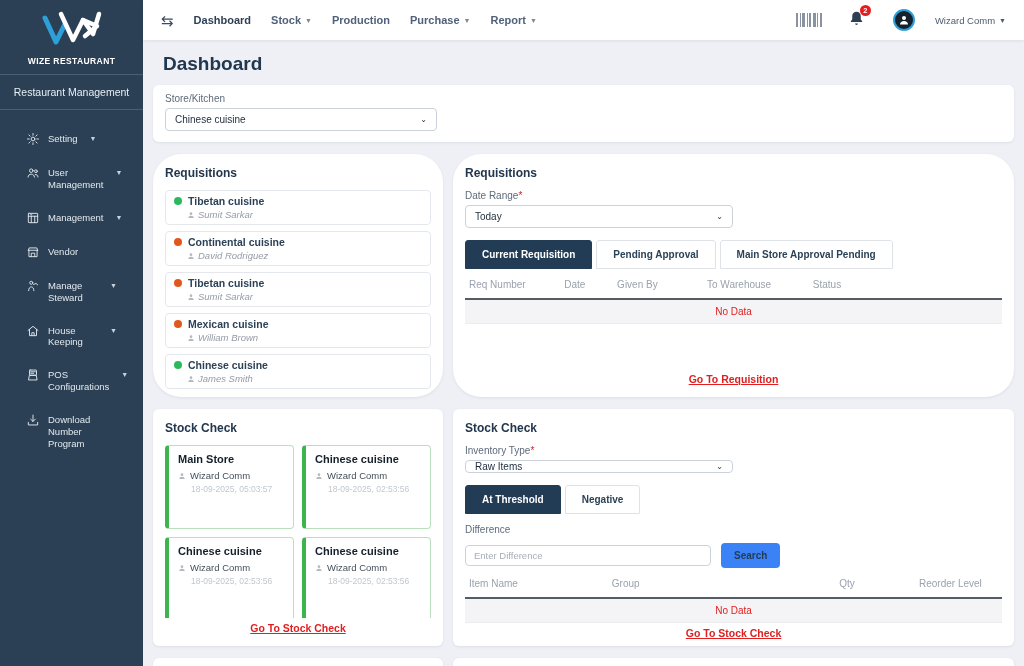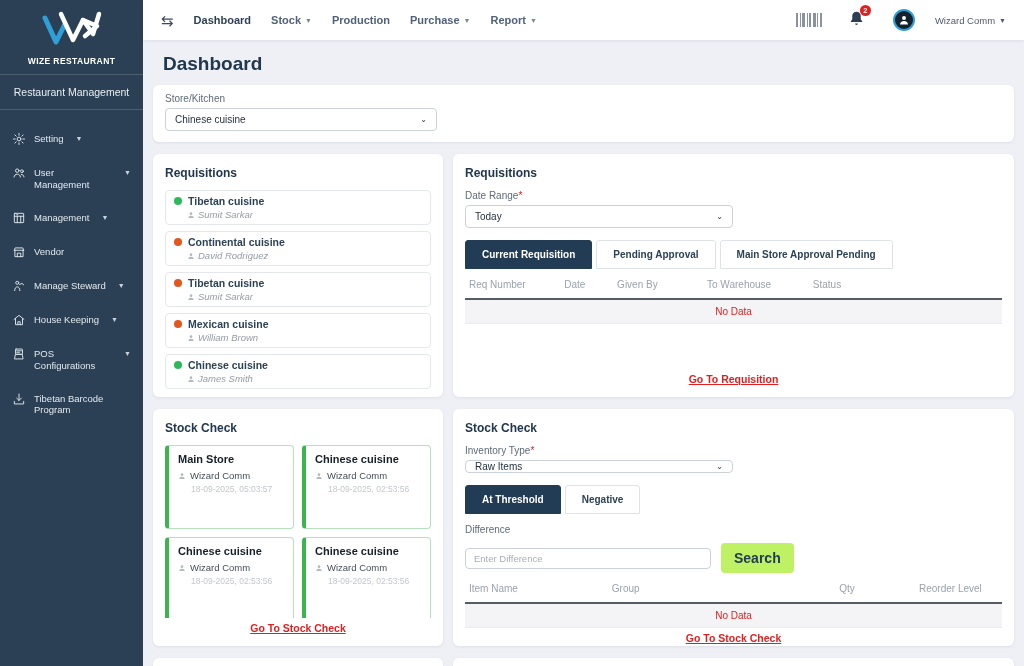--- a/index.html
+++ b/index.html
@@ -5,21 +5,21 @@
   * { margin:0; padding:0; box-sizing:border-box; }
   html,body { width:1024px; height:666px; overflow:hidden; }
   body { display:flex; font-family:"Liberation Sans", sans-serif; background:#eef0f6; }
 
   
   .sidebar { width:143px; flex-shrink:0; background:#2b4054; color:#e3eaf0; display:flex; flex-direction:column; }
   .brand-block { text-align:center; padding:8px 4px 0; }
   .logo-svg { width:66px; height:48px; display:block; margin:0 auto; }
   .brand-name { font-size:8.5px; font-weight:bold; letter-spacing:.4px; color:#ffffff; padding-bottom:8px; }
   .brand-sub { font-size:10.5px; color:#e8eef4; padding:11px 6px; border-top:1px solid rgba(255,255,255,.16); border-bottom:1px solid rgba(255,255,255,.16); text-align:center; }
-  .nav { padding:12px 11px; }
+  .nav { padding:12px 25px; }
   .nav-item { display:flex; align-items:flex-start; gap:8px; padding:10px 1px; font-size:9.5px; color:#e2e9ef; cursor:pointer; line-height:1.25; }
   .nav-item svg { width:14px; height:14px; flex-shrink:0; stroke:#e2e9ef; fill:none; stroke-width:1.6; stroke-linecap:round; stroke-linejoin:round; }
   .nav-label { padding-top:1px; }
   .nav-chev { font-size:7px; color:#c8d2dc; margin-left:4px; padding-top:3px; }
 
   
   .main { flex:1; display:flex; flex-direction:column; min-width:0; }
   .topbar { height:40px; background:#fff; display:flex; align-items:center; padding:0 18px; gap:20px; box-shadow:0 1px 3px rgba(20,30,50,.08); position:relative; z-index:5; flex-shrink:0; }
   .toggle-icon { font-size:15px; color:#3b4a5f; cursor:pointer; line-height:1; }
   .topnav-item { font-size:11px; color:#51617a; font-weight:600; cursor:pointer; display:flex; align-items:center; gap:4px; }
@@ -45,21 +45,21 @@
   .req-star { color:#e02020; }
   .select { border:1px solid #cbd2d9; border-radius:4px; height:23px; display:flex; align-items:center; justify-content:space-between; padding:0 9px; font-size:10px; color:#1d2c3b; background:#fff; cursor:pointer; }
   .select .chev { font-size:8px; color:#333; }
   .w-270 { width:272px; }
   .w-266 { width:268px; }
 
   .grid-row { display:flex; gap:10px; margin-bottom:12px; }
   .col-left { width:290px; flex-shrink:0; display:flex; flex-direction:column; }
   .col-right { flex:1; min-width:0; display:flex; flex-direction:column; }
   .card-title { font-size:12px; font-weight:bold; color:#22374e; margin-bottom:10px; }
-  .h-243 { height:243px; } .h-237 { height:237px; } .h-tall { height:120px; }
+  .h-243 { height:243px;border-radius:28px; } .h-237 { height:237px; } .h-tall { height:120px; }
   .flex-col { display:flex; flex-direction:column; overflow:hidden; }
 
   
   .req-item { border:1px solid #e4e8ec; border-radius:4px; padding:4px 8px; margin-bottom:6px; cursor:pointer; }
   .req-name { font-size:10.5px; color:#2c4257; font-weight:600; display:flex; align-items:center; gap:6px; }
   .dot { width:8px; height:8px; border-radius:50%; flex-shrink:0; }
   .req-person { font-size:9.5px; font-style:italic; color:#959ca6; margin:2px 0 0 13px; display:flex; align-items:center; gap:3px; }
   .person-ico { width:8px; height:8px; fill:#b2b9c1; flex-shrink:0; }
   .go-link { display:block; text-align:center; font-size:10.5px; font-weight:bold; color:#e02020; text-decoration:underline; cursor:pointer; margin-top:auto; padding-top:4px; }
 
@@ -76,21 +76,21 @@
   .stock-grid { display:grid; grid-template-columns:1fr 1fr; gap:8px; overflow:hidden; flex:1; }
   .stock-card { border:1px solid #b9e0bd; border-left:4px solid #3cb54e; border-radius:4px; padding:7px 9px 4px; background:#fff; cursor:pointer; height:84px; }
   .stock-name { font-size:11px; font-weight:bold; color:#15202b; margin-bottom:5px; }
   .stock-person { font-size:9.5px; color:#434e59; display:flex; align-items:center; gap:4px; }
   .stock-time { font-size:8.5px; color:#c2c8cf; margin:3px 0 0 13px; }
 
   
   .diff-row { display:flex; align-items:center; gap:10px; margin-top:4px; }
   .input { border:1px solid #cbd2d9; border-radius:4px; height:21px; width:246px; padding:0 8px; font-size:9.5px; color:#333; font-family:"Liberation Sans", sans-serif; }
   .input::placeholder { color:#a6aeb8; }
-  .search-btn { background:#bef264; color:#243c55; font-weight:bold; font-size:14px; border:none; border-radius:4px; padding:7px 13px; cursor:pointer; font-family:"Liberation Sans", sans-serif; }
+  .search-btn { background:#3b82f6; color:#243c55; font-weight:bold; font-size:10px; border:none; border-radius:4px; padding:7px 13px; cursor:pointer; font-family:"Liberation Sans", sans-serif; }
 </style>
 </head>
 <body>
 
 <aside class="sidebar">
   <div class="brand-block">
     <svg class="logo-svg" viewBox="0 0 66 48">
       <polyline points="6,10 17,34 26,16" stroke="#2f9fd8" stroke-width="5" fill="none" stroke-linecap="round" stroke-linejoin="round"></polyline>
       <polyline points="22,6 34,32 44,12 54,26 60,6" stroke="#ffffff" stroke-width="4.5" fill="none" stroke-linecap="round" stroke-linejoin="round"></polyline>
       <polyline points="44,12 58,18 46,28" stroke="#ffffff" stroke-width="4.5" fill="none" stroke-linecap="round" stroke-linejoin="round"></polyline>
@@ -152,21 +152,21 @@
           <rect x="6" y="3.5" width="12" height="9" rx="1"></rect>
           <path d="M8 6.5h8M8 9h5M5 20.5h14l-1.5-8h-11z"></path>
         </svg>
       <span class="nav-label">POS Configurations</span>
       <span class="nav-chev">▼</span>
     </div>
     <div class="nav-item">
       <svg viewBox="0 0 24 24">
           <path d="M12 3.5v11M8 10.5l4 4 4-4M4 16v4.5h16V16"></path>
         </svg>
-      <span class="nav-label">Tibetan Barcode Program</span>
+      <span class="nav-label">Download Number Program</span>
     </div>
   </nav>
 </aside>
 
 <div class="main">
 
   <header class="topbar">
     <span class="toggle-icon">⇆</span>
     <span class="topnav-item active">
         <span>Dashboard</span>

